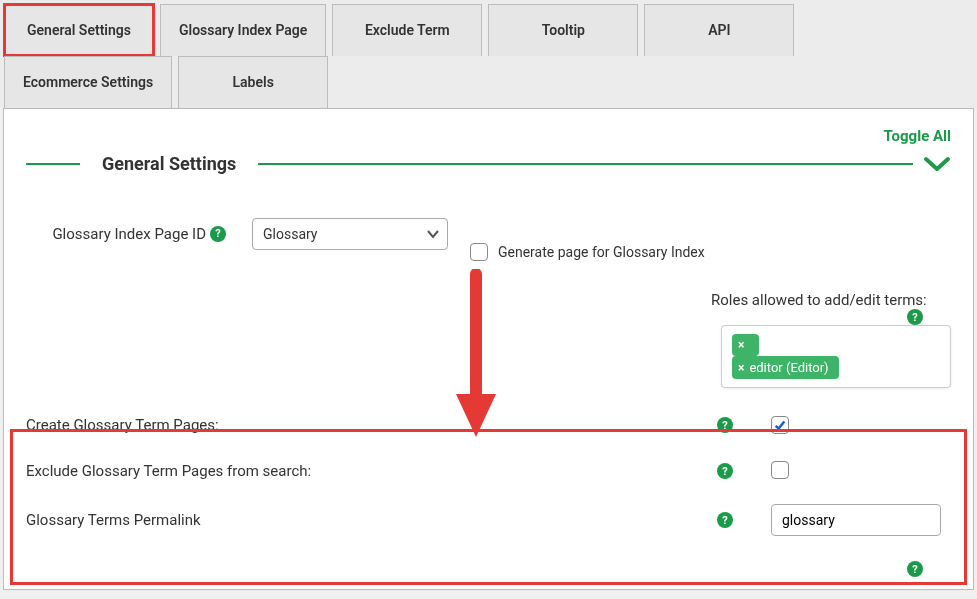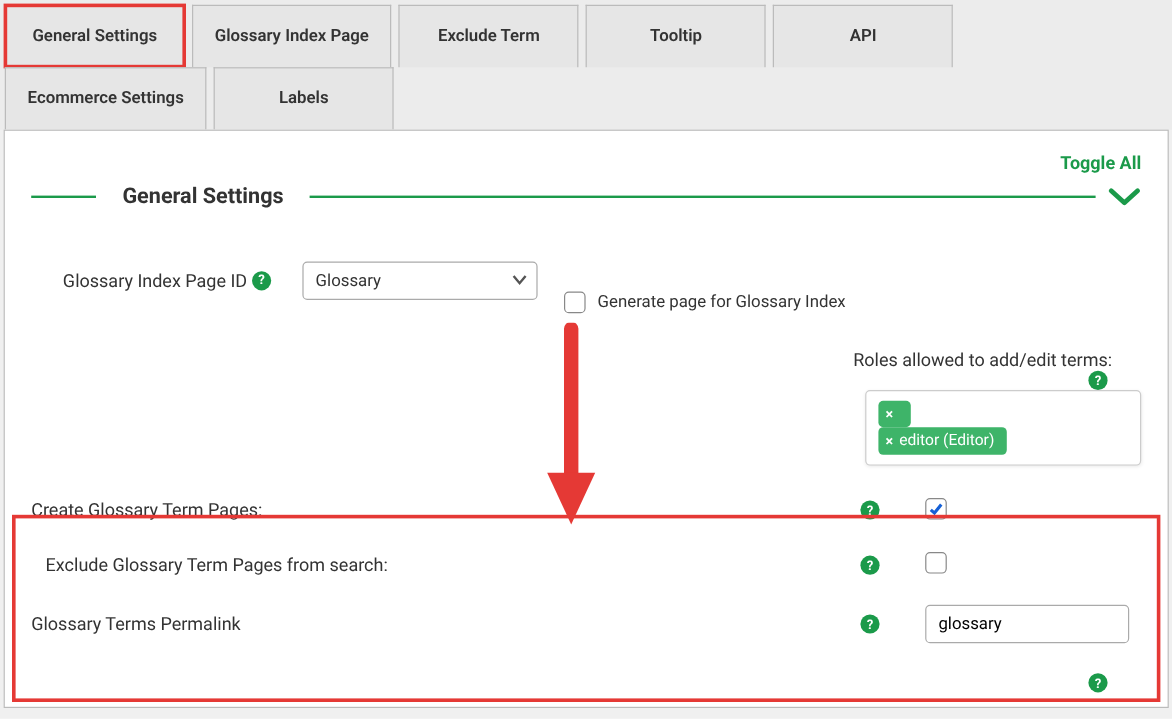--- a/index.html
+++ b/index.html
@@ -311,35 +311,35 @@
       <div>
         <span class="tag-pill">
           <span class="tag-x">×</span>
           <span>editor (Editor)</span>
         </span>
       </div>
     </div>
   </div>
 
   <div class="form-row">
-    <div class="form-label" style="width:420px;">Create Glossary Term Pages:</div>
+    <div class="form-label" style="width:420px;text-decoration:underline;">Create Glossary Term Pages:</div>
     <div class="help-right-col">
       <span class="help-icon">?</span>
     </div>
     <div class="control-col">
       <span class="checkbox checked">
         <svg viewBox="0 0 16 16">
             <polyline points="3,9 6.5,12 13,4"></polyline>
           </svg>
       </span>
     </div>
   </div>
 
   <div class="form-row">
-    <div class="form-label" style="width:420px;margin-left:12px;">Exclude Glossary Term Pages from search:</div>
+    <div class="form-label" style="width:420px;">Exclude Glossary Term Pages from search:</div>
     <div class="help-right-col">
       <span class="help-icon">?</span>
     </div>
     <div class="control-col">
       <span class="checkbox"></span>
     </div>
   </div>
 
   <div class="form-row">
     <div class="form-label" style="width:420px;">Glossary Terms Permalink</div>

